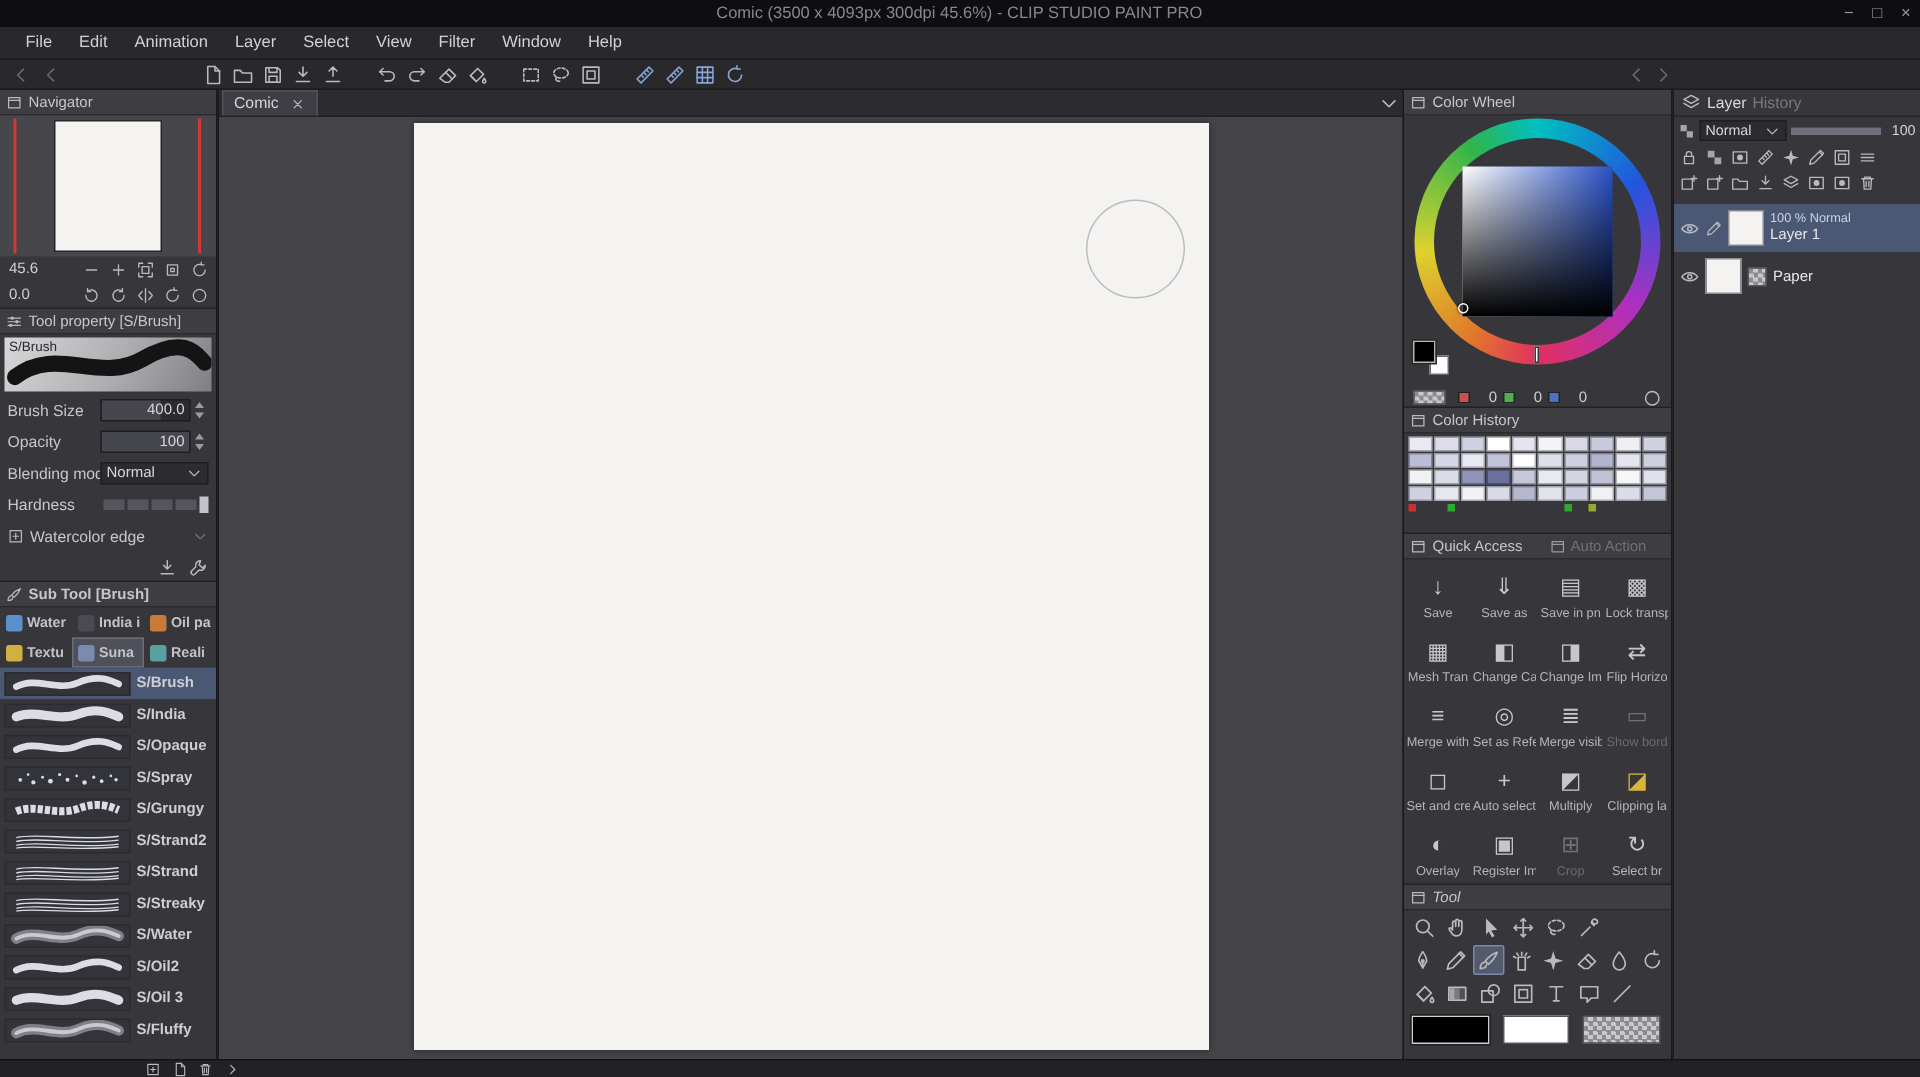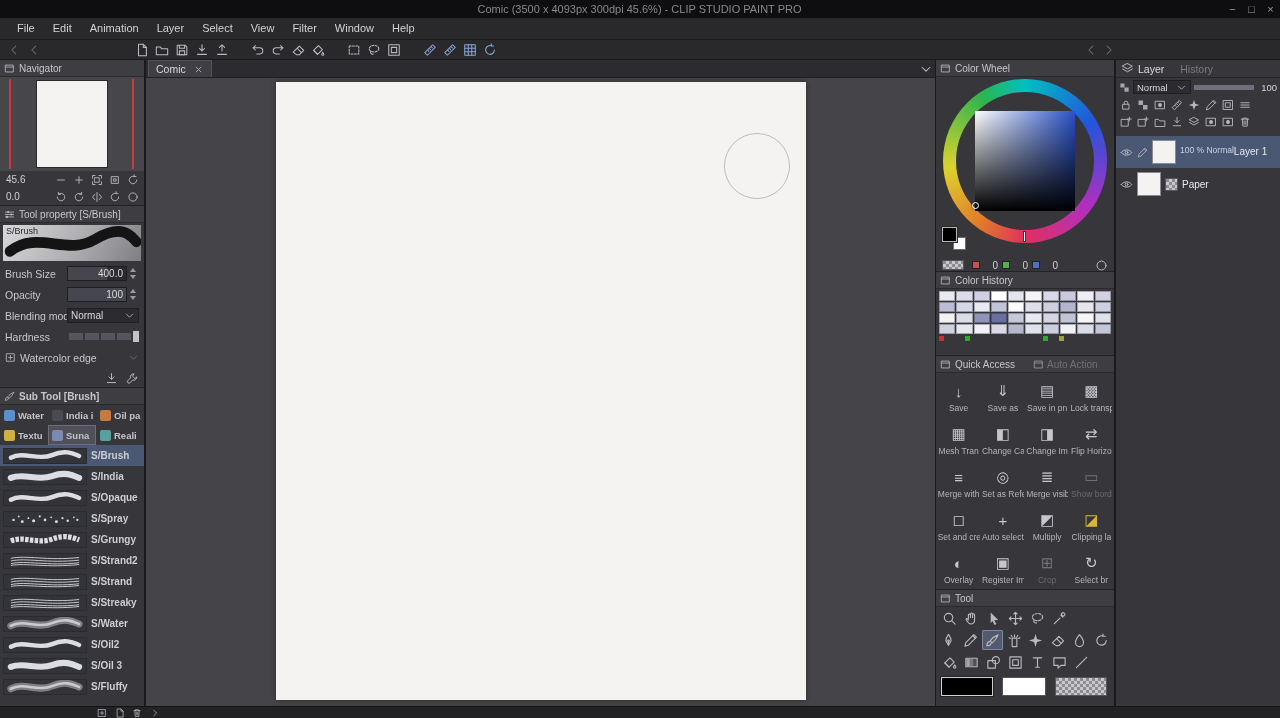--- a/index.html
+++ b/index.html
@@ -96,48 +96,48 @@
 .ch-cell{height:10px;border:1px solid rgba(0,0,0,.28);}
 #ch-markers{height:8px;position:relative;margin:0 3px;}
 .ch-dot{position:absolute;top:1px;width:5px;height:5px;}
 #qa-panel{flex:1;border-bottom:1px solid #222226;display:flex;flex-direction:column;overflow:hidden;}
 #qa-panel .panel-header .inactive-tab{margin-left:14px;color:#808088;display:flex;align-items:center;gap:3px;opacity:.75;}
 #qa-grid{flex:1;display:grid;grid-template-columns:repeat(4,1fr);grid-auto-rows:43px;padding:2px 1px;column-gap:1px;}
 .qa-item{display:flex;flex-direction:column;align-items:center;justify-content:center;gap:1px;border-radius:3px;overflow:hidden;}
 .qa-glyph{width:24px;height:22px;display:flex;align-items:center;justify-content:center;font-size:15px;color:#c6c6cc;}
 .qa-label{font-size:8.5px;color:#b4b4ba;max-width:42px;overflow:hidden;white-space:nowrap;}
 [data-disabled="true"]{opacity:.4;}
-#tool-panel{height:116px;flex:none;display:flex;flex-direction:column;}
+#tool-panel{height:116px;flex:none;display:flex;flex-direction:column;font-style:italic;}
 #tool-panel .panel-header .inactive-tab{margin-left:14px;color:#808088;opacity:.75;margin-top:31px;}
 .tool-row{display:flex;padding:0 2px;height:22px;align-items:center;flex:none;}
 .tool-btn{width:22px;height:20px;display:flex;align-items:center;justify-content:center;border-radius:2px;}
 .tool-btn svg.ic{width:15px;height:15px;}
 .tool-btn.selected{background:#545a6e;box-shadow:inset 0 0 0 1px #7c88aa;}
 #color-swatch-row{height:26px;display:flex;align-items:center;padding:0 5px;gap:9px;flex:none;}
 #main-swatch{width:52px;height:19px;border:1px solid #cfcfcf;outline:1px solid #222;}
 #sub-swatch{width:44px;height:19px;border:1px solid #55555c;}
 #trans-swatch{width:52px;height:19px;border:1px solid #55555c;}
 
 #right-col{position:absolute;left:1116px;top:60px;width:164px;bottom:12px;background:#37373b;display:flex;flex-direction:column;overflow:hidden;}
 #layer-tabs{height:18px;display:flex;align-items:center;gap:4px;padding:0 5px;border-bottom:1px solid #26262a;flex:none;}
 #layer-tab-active{display:flex;gap:4px;align-items:center;color:#dadade;font-size:10.5px;}
-#layer-tab-inactive{color:#77777e;font-size:10.5px;margin-left:12px;}
+#layer-tab-inactive{color:#77777e;font-size:10.5px;margin-left:0;}
 #layer-controls{height:18px;display:flex;align-items:center;gap:3px;padding:0 3px;flex:none;}
 .lc-dropdown{width:58px;height:14px;background:#2c2c30;border:1px solid #1f1f23;font-size:9.5px;display:flex;align-items:center;padding:0 3px;gap:2px;color:#d6d6da;}
 .lc-dropdown .dval{flex:1;}
 .lc-slider{flex:1;height:5px;background:#26262a;position:relative;}
 .lc-slider .fill{position:absolute;left:0;top:0;bottom:0;width:100%;background:#70707c;}
 .lc-val{width:20px;font-size:9.5px;text-align:right;color:#d2d2d7;}
 .layer-iconrow{height:17px;display:flex;align-items:center;padding:0 4px;gap:5px;flex:none;}
 .layer-iconrow svg.ic{width:12px;height:12px;}
 #layer-list{margin-top:6px;}
 .layer-item{height:32px;display:flex;align-items:center;gap:4px;padding:0 4px;}
 .layer-item.selected{background:#4b5874;}
 .layer-thumb{width:24px;height:24px;border:1px solid #8a8a90;flex:none;}
-.layer-text{display:flex;justify-content:center;line-height:1.15;overflow:hidden;}
+.layer-text{display:flex;flex-direction:column;justify-content:center;line-height:1.15;overflow:hidden;}
 .layer-info{font-size:8.5px;color:#ccd3e2;white-space:nowrap;}
 .layer-name{font-size:10px;color:#e4e8f0;white-space:nowrap;}
 .checker-badge{width:13px;height:13px;border:1px solid #55555c;flex:none;}
 
 #bottom-strip{position:absolute;left:0;bottom:0;width:100%;height:12px;background:#222225;border-top:1px solid #141417;}
 .bs-btn{position:absolute;top:0;width:12px;height:12px;display:flex;align-items:center;justify-content:center;}
 .bs-btn svg.ic{width:10px;height:10px;}
 </style>
 </head>
 <body>

